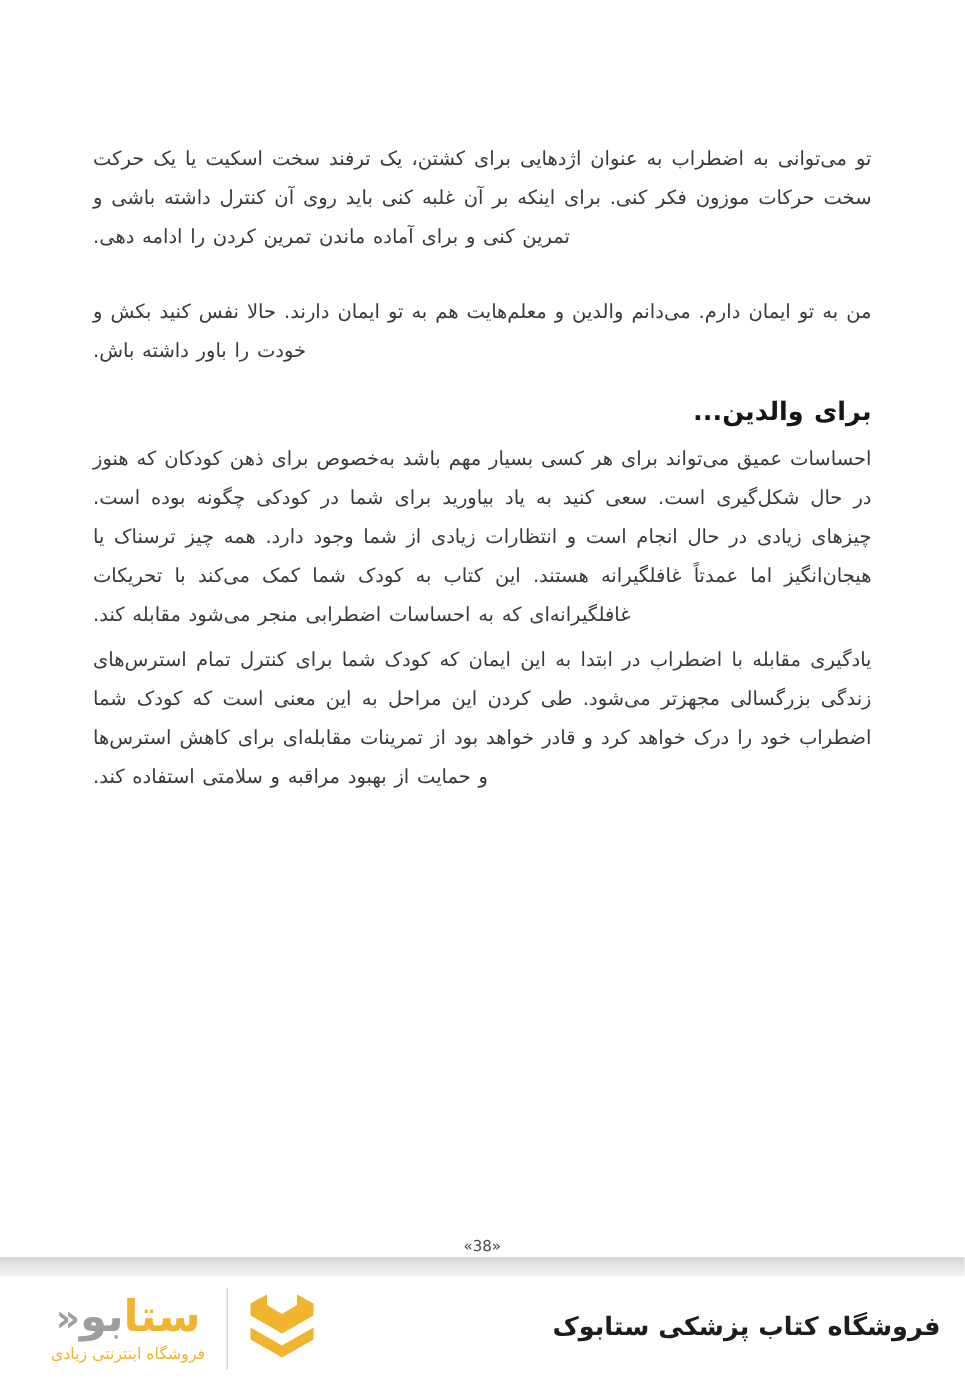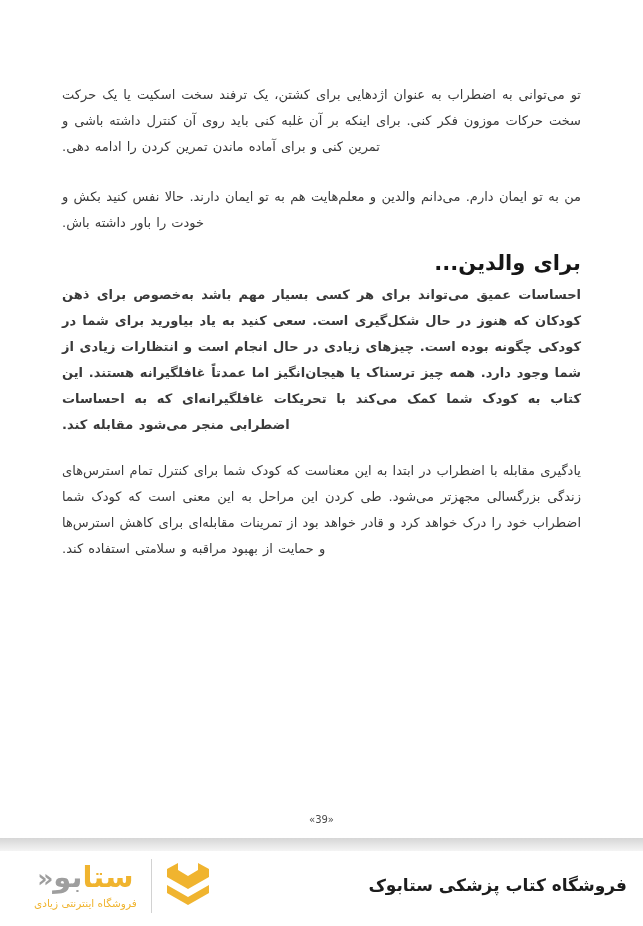--- a/index.html
+++ b/index.html
@@ -6,43 +6,43 @@
   body {
     width: 643px; height: 926px;
     background: #ffffff;
     position: relative;
     overflow: hidden;
     font-family: "DejaVu Sans", sans-serif;
   }
 
   
   .sheet {
-    position: absolute; left: 0; right: 0; top: 0; height: 838px;
+    position: absolute; left: 0; right: 0; top: 12px; height: 838px;
     background: #ffffff;
   }
   .text-block {
     position: absolute;
     top: 82px; right: 62px; left: 62px;
     direction: rtl;
     text-align: justify;
     text-align-last: left;
     -moz-text-align-last: left;
     font-size: 13px;
     line-height: 26px;
     color: #3a3a3a;
     letter-spacing: 0.2px;
     word-spacing: 1px;
   }
   .para { margin: 0; }
   .para.p1 { margin-bottom: 24px; }
   .para.p2 { margin-bottom: 14px; }
-  .para.p3 { margin-bottom: 20px; font-weight: bold; }
+  .para.p3 { margin-bottom: 4px; }
   .heading {
     font-weight: bold;
-    font-size: 21px;
+    font-size: 17px;
     color: #161616;
     line-height: 26px;
     text-align: right;
     text-align-last: right;
     -moz-text-align-last: right;
     margin: 0 0 6px 0;
   }
   .page-num {
     position: absolute;
     top: 814px; left: 0; right: 0;
@@ -119,23 +119,23 @@
 </style>
 </head>
 <body>
 
 <div class="sheet">
   <div class="text-block">
     <p class="para p1">تو می‌توانی به اضطراب به عنوان اژدهایی برای کشتن، یک ترفند سخت اسکیت یا یک حرکت سخت حرکات موزون فکر کنی. برای اینکه بر آن غلبه کنی باید روی آن کنترل داشته باشی و تمرین کنی و برای آماده ماندن تمرین کردن را ادامه دهی.</p>
     <p class="para p2">من به تو ایمان دارم. می‌دانم والدین و معلم‌هایت هم به تو ایمان دارند. حالا نفس کنید بکش و خودت را باور داشته باش.</p>
     <h3 class="heading">برای والدین...</h3>
     <p class="para p3">احساسات عمیق می‌تواند برای هر کسی بسیار مهم باشد به‌خصوص برای ذهن کودکان که هنوز در حال شکل‌گیری است. سعی کنید به یاد بیاورید برای شما در کودکی چگونه بوده است. چیزهای زیادی در حال انجام است و انتظارات زیادی از شما وجود دارد. همه چیز ترسناک یا هیجان‌انگیز اما عمدتاً غافلگیرانه هستند. این کتاب به کودک شما کمک می‌کند با تحریکات غافلگیرانه‌ای که به احساسات اضطرابی منجر می‌شود مقابله کند.</p>
-    <p class="para p4">یادگیری مقابله با اضطراب در ابتدا به این معناست که کودک شما برای کنترل تمام استرس‌های زندگی بزرگسالی مجهزتر می‌شود. طی کردن این مراحل به این معنی است که کودک شما اضطراب خود را درک خواهد کرد و قادر خواهد بود از تمرینات مقابله‌ای برای کاهش استرس‌ها و حمایت از بهبود مراقبه و سلامتی استفاده کند.</p>
+    <p class="para p4">یادگیری مقابله با اضطراب در ابتدا به این ایمان که کودک شما برای کنترل تمام استرس‌های زندگی بزرگسالی مجهزتر می‌شود. طی کردن این مراحل به این معنی است که کودک شما اضطراب خود را درک خواهد کرد و قادر خواهد بود از تمرینات مقابله‌ای برای کاهش استرس‌ها و حمایت از بهبود مراقبه و سلامتی استفاده کند.</p>
   </div>
-  <div class="page-num">«39»</div>
+  <div class="page-num">«38»</div>
 </div>
 
 <div class="divider-band"></div>
 
 <div class="footer">
 
   <div class="logo">
     <div class="logo-textcol">
       <div class="wordmark">
         <span class="wm-gold">ستا</span><span class="wm-gray">بو</span><span class="wm-kaf">«</span>

